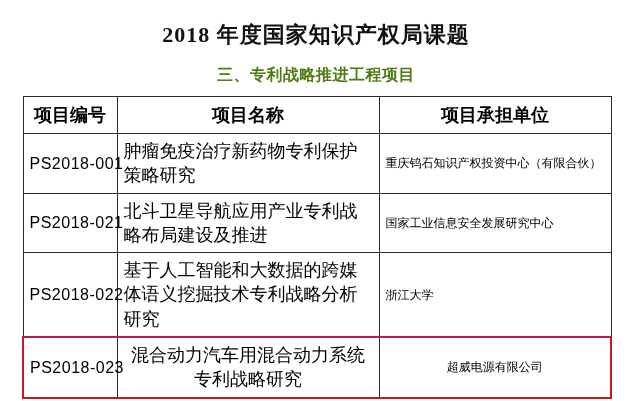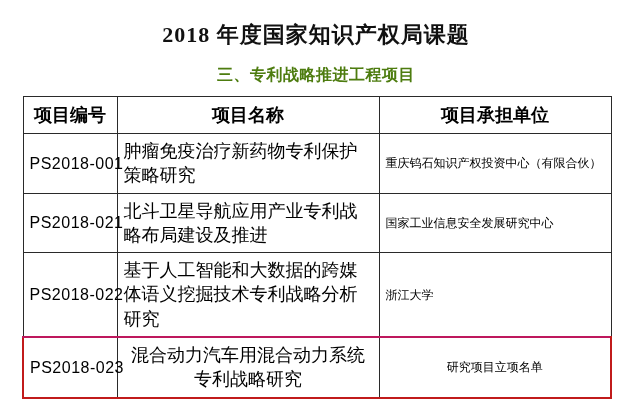--- a/index.html
+++ b/index.html
@@ -130,18 +130,18 @@
         <td class="unit">国家工业信息安全发展研究中心</td>
       </tr>
       <tr class="row-tall">
         <td class="code">PS2018-022</td>
         <td class="name">基于人工智能和大数据的跨媒体语义挖掘技术专利战略分析研究</td>
         <td class="unit">浙江大学</td>
       </tr>
       <tr class="row-tall highlight">
         <td class="code">PS2018-023</td>
         <td class="name">混合动力汽车用混合动力系统专利战略研究</td>
-        <td class="unit">研究项目立项名单</td>
+        <td class="unit">超威电源有限公司</td>
       </tr>
     </tbody>
   </table>
 
 </div>
 
 </body></html>

